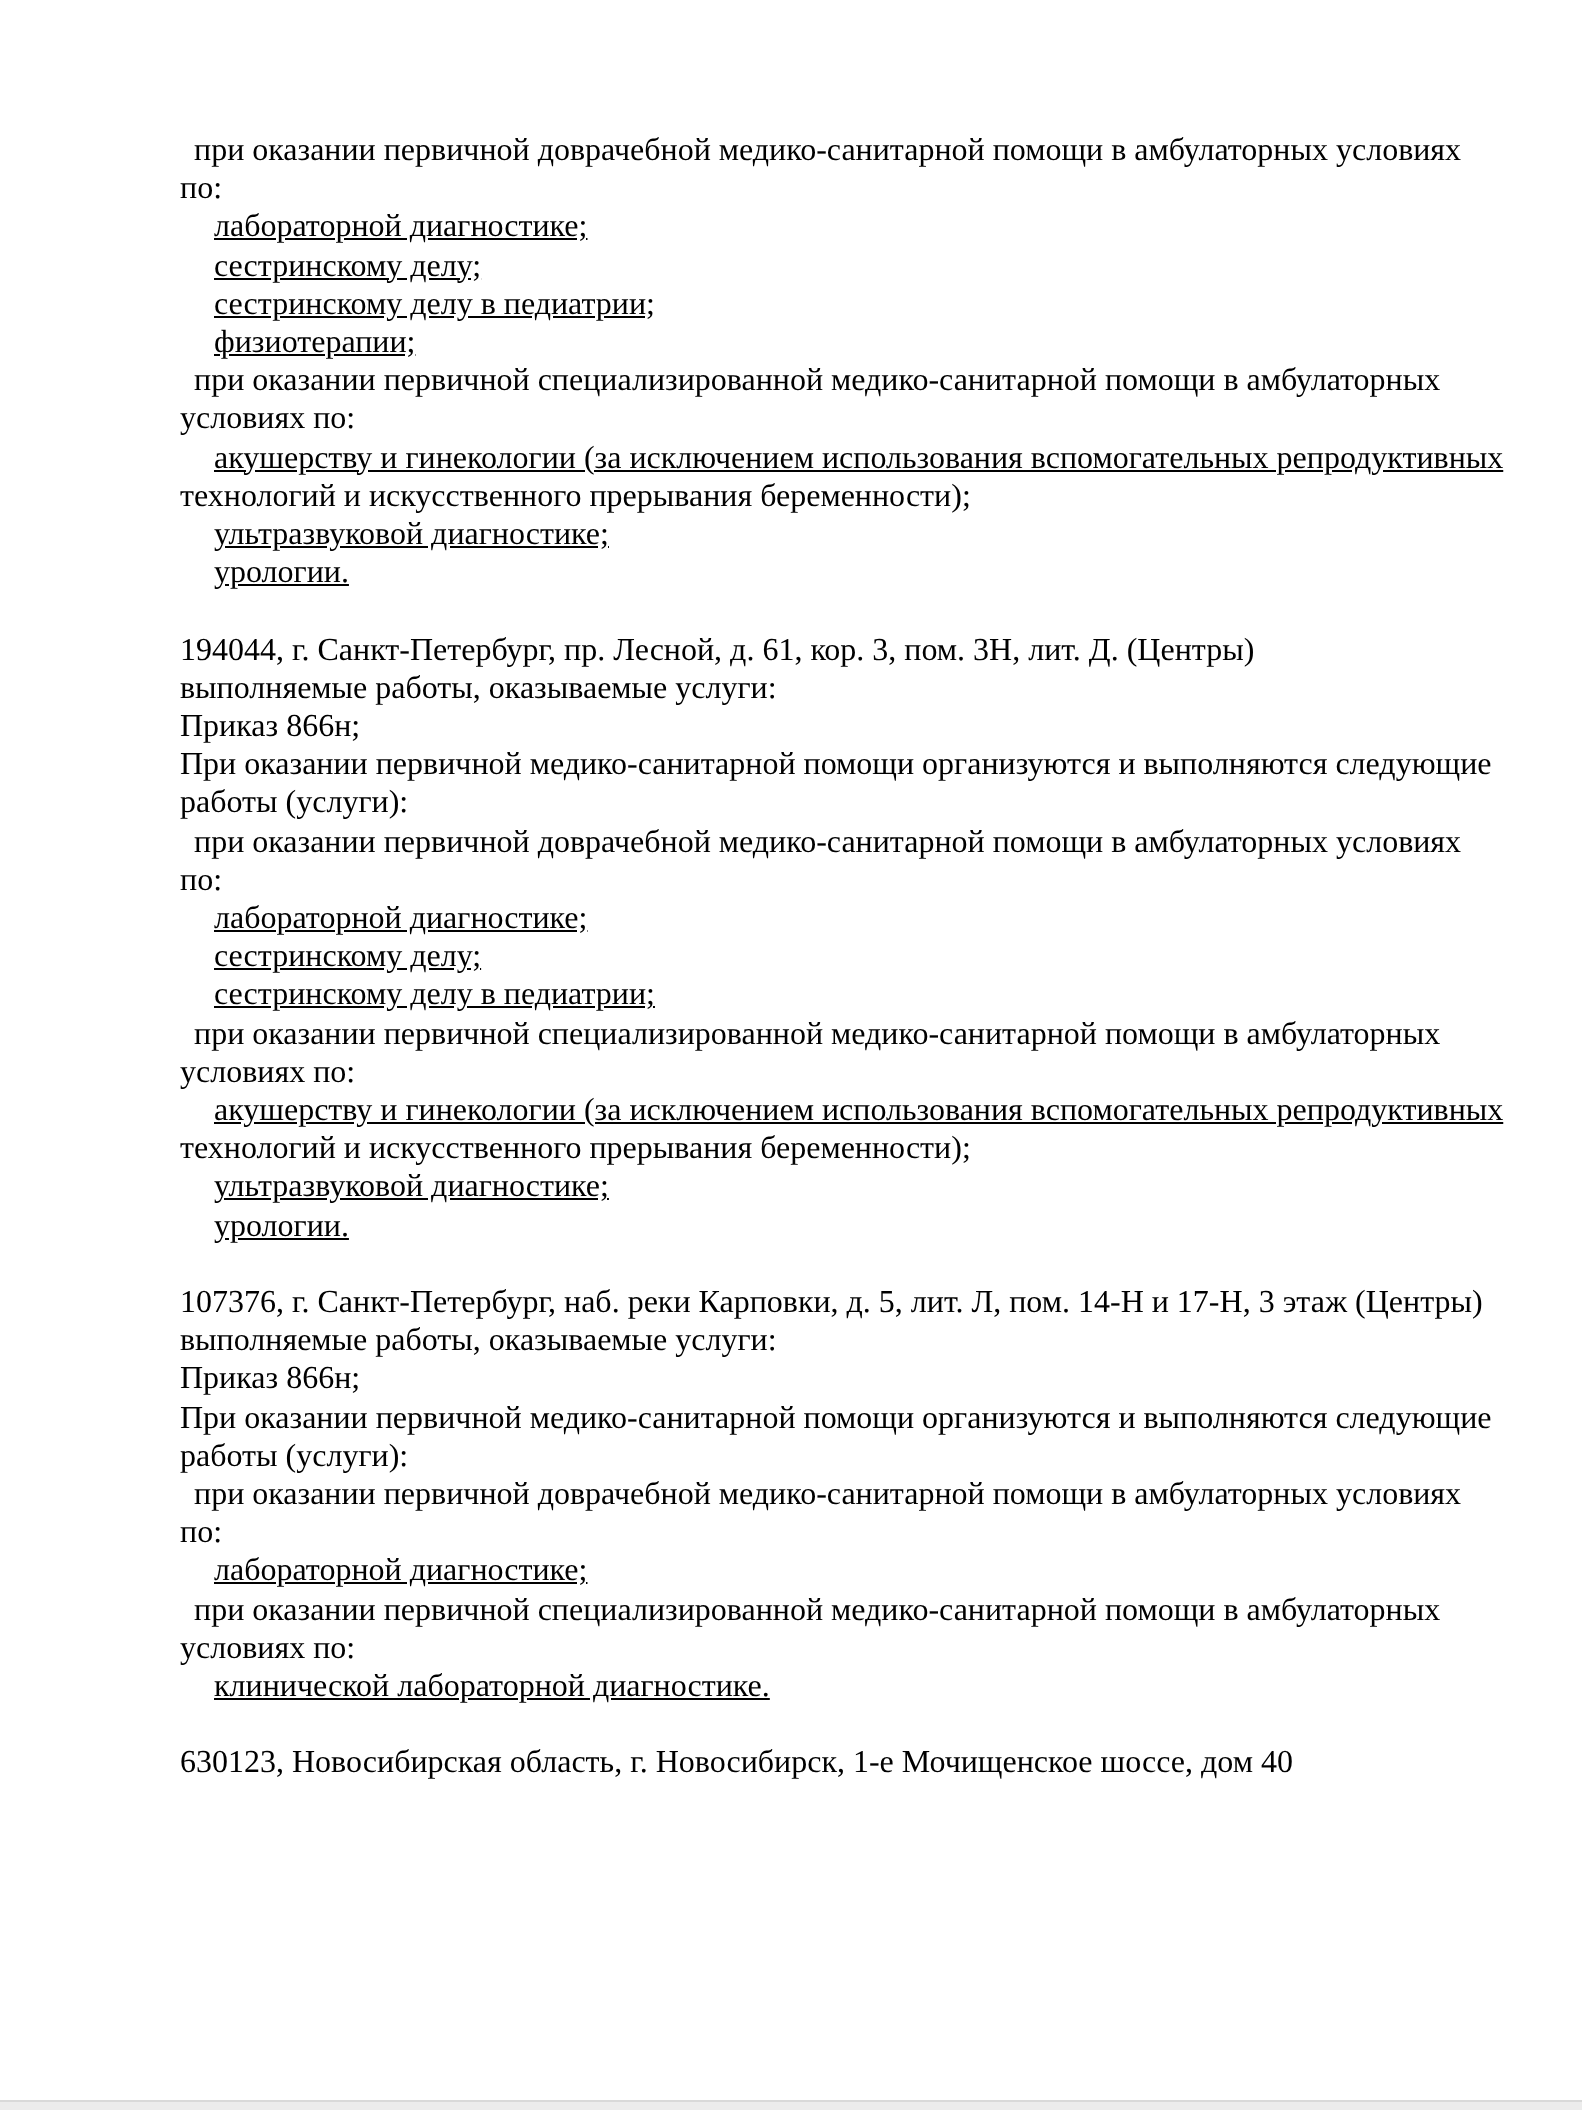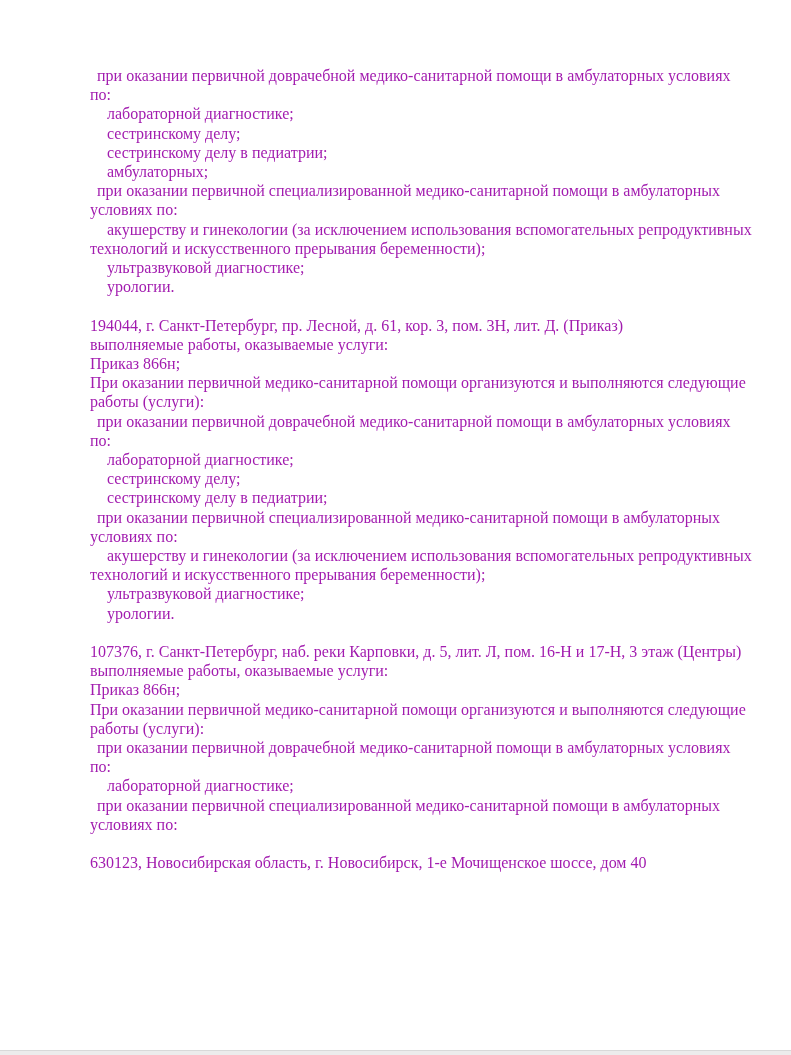--- a/index.html
+++ b/index.html
@@ -15,32 +15,32 @@
     overflow: hidden;
     font-family: "Liberation Serif", "DejaVu Serif", serif;
   }
   .doc {
     position: absolute;
     left: 90px;
     top: 66px;
     width: 665px;
     font-size: 16px;
     line-height: 19.2px;
-    color: #a21caf;
+    color: #000000;
     -webkit-font-smoothing: antialiased;
   }
   .block + .block {
     margin-top: 19.2px; 
   }
   .line {
     white-space: nowrap;
   }
   .indent-0 { padding-left: 0; }
   .indent-1 { padding-left: 7px; }
-  .indent-2 { padding-left: 17px; }
+  .indent-2 { padding-left: 17px; text-decoration: underline; }
   .bottom-bar {
     position: absolute;
     left: 0;
     right: 0;
     bottom: 0;
     height: 4px;
     background: #ececec;
     border-top: 1px solid #d9d9d9;
     box-sizing: content-box;
   }
@@ -48,56 +48,57 @@
 </head>
 <body>
 
 <div class="doc">
     <div class="block">
       <div class="line indent-1">при оказании первичной доврачебной медико-санитарной помощи в амбулаторных условиях</div>
       <div class="line indent-0">по:</div>
       <div class="line indent-2">лабораторной диагностике;</div>
       <div class="line indent-2">сестринскому делу;</div>
       <div class="line indent-2">сестринскому делу в педиатрии;</div>
-      <div class="line indent-2">амбулаторных;</div>
+      <div class="line indent-2">физиотерапии;</div>
       <div class="line indent-1">при оказании первичной специализированной медико-санитарной помощи в амбулаторных</div>
       <div class="line indent-0">условиях по:</div>
       <div class="line indent-2">акушерству и гинекологии (за исключением использования вспомогательных репродуктивных</div>
       <div class="line indent-0">технологий и искусственного прерывания беременности);</div>
       <div class="line indent-2">ультразвуковой диагностике;</div>
       <div class="line indent-2">урологии.</div>
     </div>
     <div class="block">
-      <div class="line indent-0">194044, г. Санкт-Петербург, пр. Лесной, д. 61, кор. 3, пом. 3Н, лит. Д. (Приказ)</div>
+      <div class="line indent-0">194044, г. Санкт-Петербург, пр. Лесной, д. 61, кор. 3, пом. 3Н, лит. Д. (Центры)</div>
       <div class="line indent-0">выполняемые работы, оказываемые услуги:</div>
       <div class="line indent-0">Приказ 866н;</div>
       <div class="line indent-0">При оказании первичной медико-санитарной помощи организуются и выполняются следующие</div>
       <div class="line indent-0">работы (услуги):</div>
       <div class="line indent-1">при оказании первичной доврачебной медико-санитарной помощи в амбулаторных условиях</div>
       <div class="line indent-0">по:</div>
       <div class="line indent-2">лабораторной диагностике;</div>
       <div class="line indent-2">сестринскому делу;</div>
       <div class="line indent-2">сестринскому делу в педиатрии;</div>
       <div class="line indent-1">при оказании первичной специализированной медико-санитарной помощи в амбулаторных</div>
       <div class="line indent-0">условиях по:</div>
       <div class="line indent-2">акушерству и гинекологии (за исключением использования вспомогательных репродуктивных</div>
       <div class="line indent-0">технологий и искусственного прерывания беременности);</div>
       <div class="line indent-2">ультразвуковой диагностике;</div>
       <div class="line indent-2">урологии.</div>
     </div>
     <div class="block">
-      <div class="line indent-0">107376, г. Санкт-Петербург, наб. реки Карповки, д. 5, лит. Л, пом. 16-Н и 17-Н, 3 этаж (Центры)</div>
+      <div class="line indent-0">107376, г. Санкт-Петербург, наб. реки Карповки, д. 5, лит. Л, пом. 14-Н и 17-Н, 3 этаж (Центры)</div>
       <div class="line indent-0">выполняемые работы, оказываемые услуги:</div>
       <div class="line indent-0">Приказ 866н;</div>
       <div class="line indent-0">При оказании первичной медико-санитарной помощи организуются и выполняются следующие</div>
       <div class="line indent-0">работы (услуги):</div>
       <div class="line indent-1">при оказании первичной доврачебной медико-санитарной помощи в амбулаторных условиях</div>
       <div class="line indent-0">по:</div>
       <div class="line indent-2">лабораторной диагностике;</div>
       <div class="line indent-1">при оказании первичной специализированной медико-санитарной помощи в амбулаторных</div>
       <div class="line indent-0">условиях по:</div>
+      <div class="line indent-2">клинической лабораторной диагностике.</div>
     </div>
     <div class="block">
       <div class="line indent-0">630123, Новосибирская область, г. Новосибирск, 1-е Мочищенское шоссе, дом 40</div>
     </div>
   </div>
 
 <div class="bottom-bar" style="background: rgb(236, 236, 236); border-top-color: rgb(217, 217, 217);"></div>
 
 </body></html>

